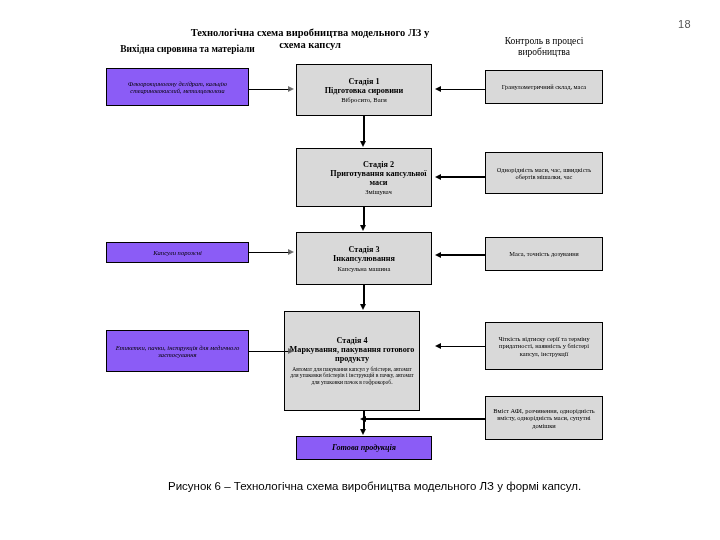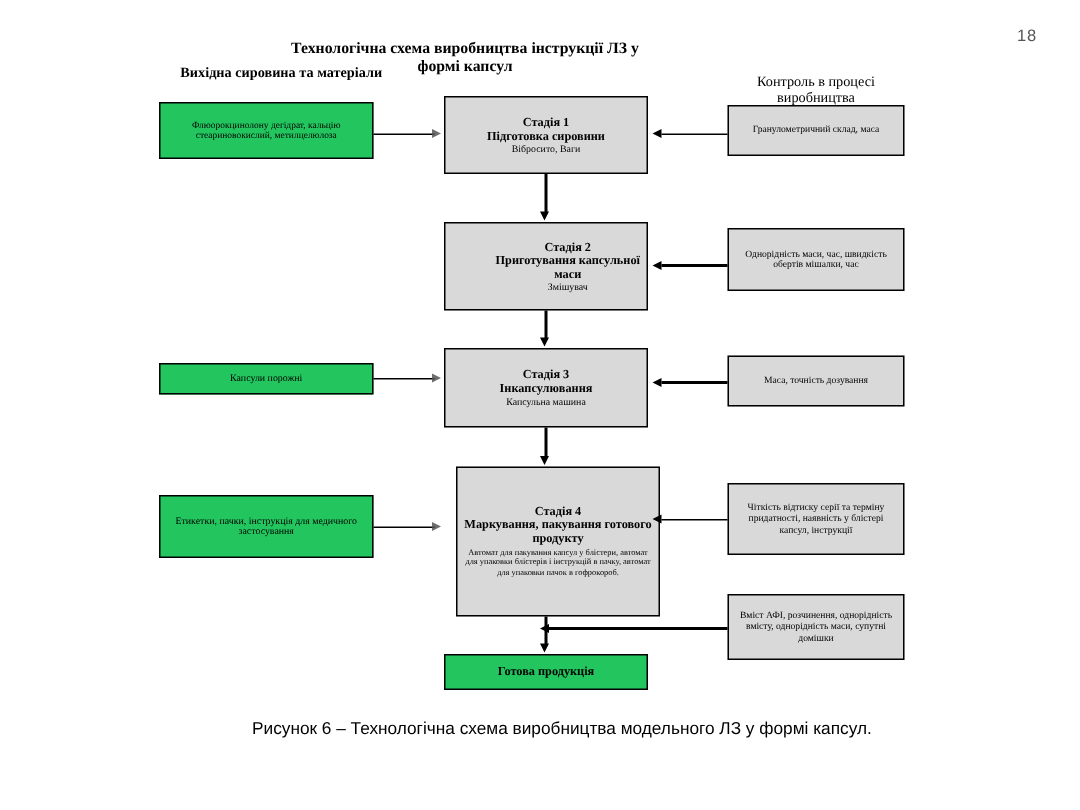--- a/index.html
+++ b/index.html
@@ -23,53 +23,53 @@
   #title-main{
     left:185px; top:27px; width:250px;
     font-size:10.5px; font-weight:bold;
   }
   #col-left-hdr{
     left:95px; top:44px; width:185px;
     font-size:9.5px;
     font-weight:bold;
   }
   #col-right-hdr{
-    left:480px; top:50px; width:128px;
+    left:480px; top:36px; width:128px;
     font-size:9.5px;
   }
 
   
   .box{
     position:absolute;
     border:1px solid #000;
     box-sizing:border-box;
     display:flex;
     flex-direction:column;
     align-items:center;
     justify-content:center;
     text-align:center;
     padding:3px 4px;
     line-height:1.12;
   }
-  .box.plain{background:#22c55e;}
+  .box.plain{background:#8b5cf6;font-style:italic;}
   .box.shaded{background:#d9d9d9;}
 
   .box .ttl{font-weight:bold;}
   .box .sub{font-weight:normal;}
 
   
   #in-raw      {left:106px; top:68px;  width:143px; height:38px; font-size:6.3px;}
   #in-caps     {left:106px; top:242px; width:143px; height:21px; font-size:6.6px;}
   #in-pack     {left:106px; top:330px; width:143px; height:42px; font-size:6.6px;}
 
   
   #st1 {left:296px; top:64px;  width:136px; height:52px;}
   #st2 {left:296px; top:148px; width:136px; height:59px;padding-left:33px;}
   #st3 {left:296px; top:232px; width:136px; height:53px;}
-  #st4 {left:304px; top:311px; width:136px; height:100px;}
+  #st4 {left:284px; top:311px; width:136px; height:100px;}
   #fin {left:296px; top:436px; width:136px; height:24px;}
 
   #st1 .ttl, #st2 .ttl, #st3 .ttl, #st4 .ttl{font-size:8.2px;}
   #st1 .sub, #st2 .sub, #st3 .sub{font-size:6.6px; margin-top:1px;}
   #st4 .sub{font-size:5.6px; margin-top:2px; line-height:1.22;}
   #fin .ttl{font-size:8.2px;}
 
   
   #c1 {left:485px; top:70px;  width:118px; height:34px; font-size:6.4px;}
   #c2 {left:485px; top:152px; width:118px; height:42px; font-size:6.4px;}
@@ -101,21 +101,21 @@
     color:#000;
   }
 </style>
 </head>
 <body>
 
 <div class="page">
 
   <div id="page-num">18</div>
 
-  <div class="hdr" id="title-main">Технологічна схема виробництва інструкції ЛЗ у формі капсул</div>
+  <div class="hdr" id="title-main">Технологічна схема виробництва модельного ЛЗ у схема капсул</div>
   <div class="hdr" id="col-left-hdr">Вихідна сировина та матеріали</div>
   <div class="hdr" id="col-right-hdr">Контроль в процесі виробництва</div>
 
   <div class="box plain" id="in-raw">
     <div class="sub">Флюорокцинолону дегідрат, кальцію стеариновокислий, метилцелюлоза</div>
   </div>
   <div class="box plain" id="in-caps">
     <div class="sub">Капсули порожні</div>
   </div>
   <div class="box plain" id="in-pack">

